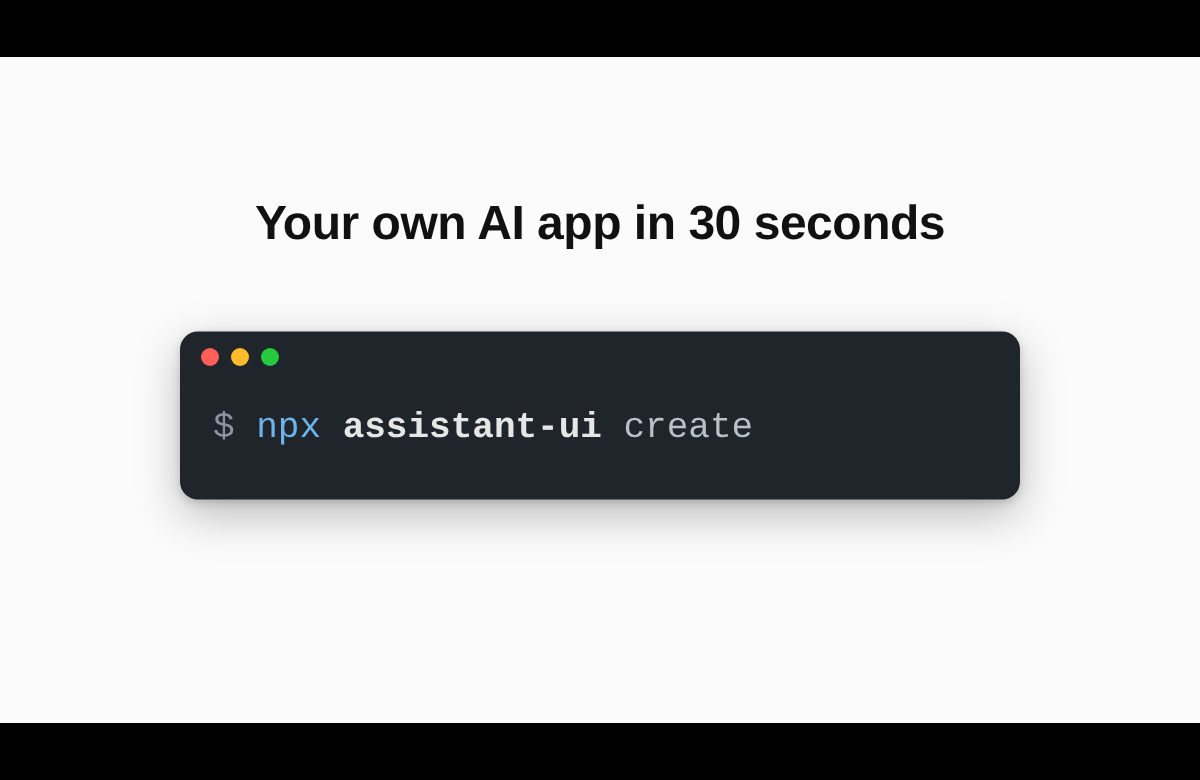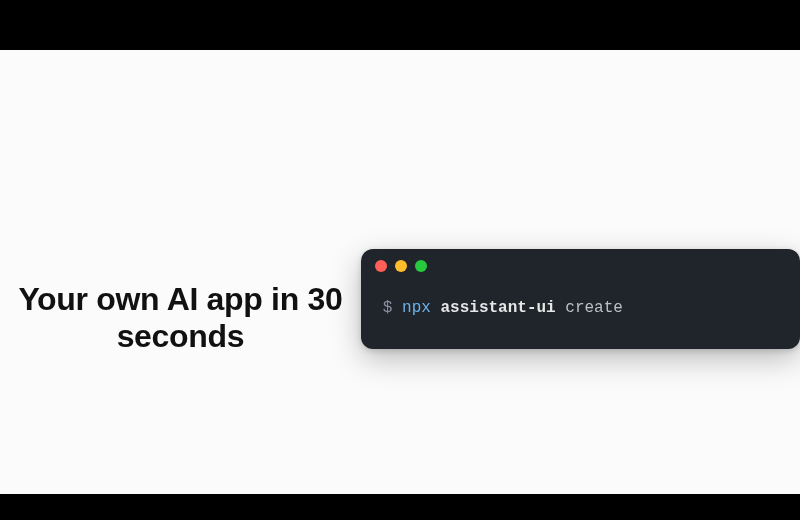--- a/index.html
+++ b/index.html
@@ -15,23 +15,22 @@
       overflow: hidden;
     }
     .stage {
       position: absolute;
       top: 38px;
       left: 0;
       width: 800px;
       height: 444px;
       background: #fbfbfb;
       display: flex;
-      flex-direction: row;
+      flex-direction: column;
       align-items: center;
-      margin-top: 12px;
     }
     .headline {
       margin-top: 92px;
       font-size: 32px;
       font-weight: 700;
       color: #111;
       letter-spacing: -0.01em;
       text-align: center;
     }
     .terminal {
@@ -53,21 +52,21 @@
       width: 12px;
       height: 12px;
       border-radius: 50%;
     }
     .dot-red { background: #ff5f56; }
     .dot-yellow { background: #ffbd2e; }
     .dot-green { background: #27c93f; }
     .terminal-body {
       padding: 14px 22px 30px 22px;
       font-family: ui-monospace, SFMono-Regular, "SF Mono", Menlo, Consolas, "Liberation Mono", monospace;
-      font-size: 16px;
+      font-size: 24px;
       line-height: 1.4;
       color: #e6e6e6;
       white-space: pre;
     }
     .prompt-sym { color: #8b93a1; }
     .cmd-bin { color: #6cb2eb; }
     .cmd-pkg { color: #e6e6e6; font-weight: 700; }
     .cmd-sub { color: #b9c0c8; }
   </style>
 </head>

